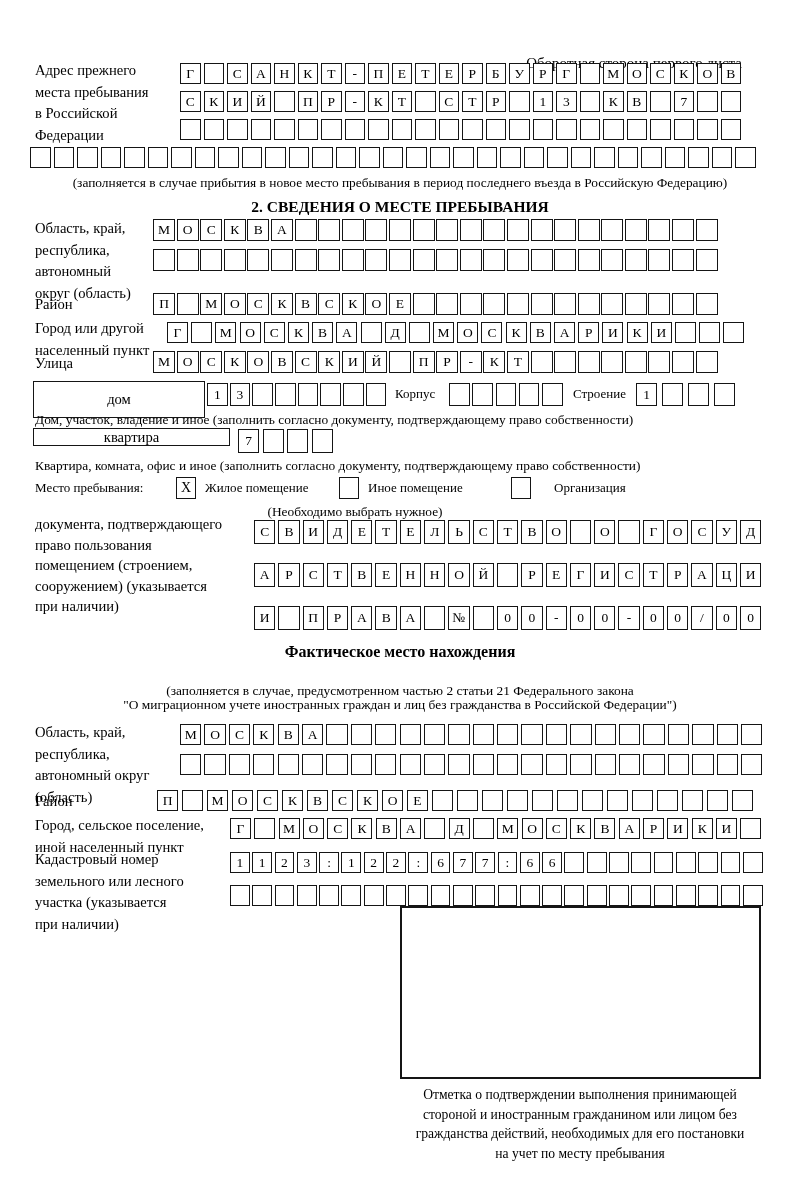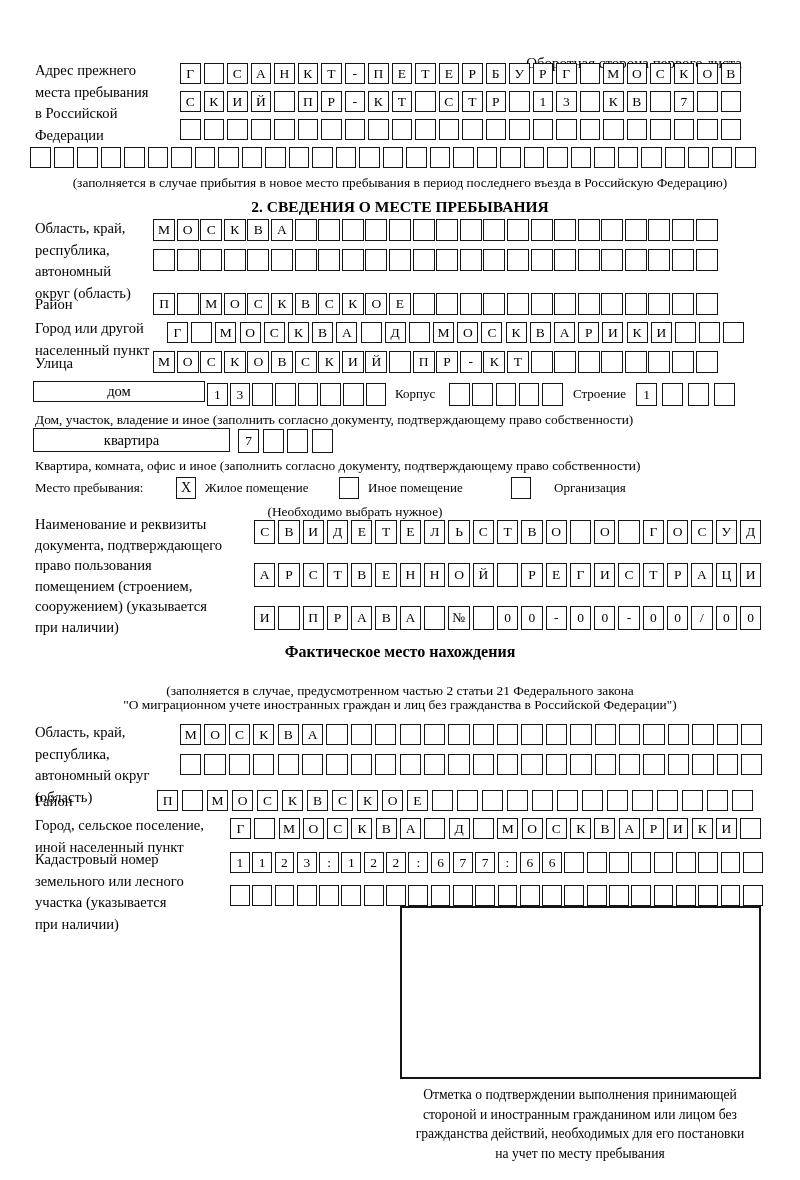--- a/index.html
+++ b/index.html
@@ -289,21 +289,21 @@
     <span class="cell"></span>
     <span class="cell"></span>
     <span class="cell"></span>
     <span class="cell"></span>
     <span class="cell"></span>
     <span class="cell"></span>
     <span class="cell"></span>
     <span class="cell"></span>
   </div>
 
-<div class="fieldrect" style="left:33px;top:381px;width:172px;height:21px;">дом</div>
+<div class="fieldrect" style="left:33px;top:381px;width:172px;height:37px;">дом</div>
 <div class="boxrow" style="left:207px;top:383px;--w:20.5px;--g:2.2px;--h:23px;">
     <span class="cell">1</span>
     <span class="cell">3</span>
     <span class="cell"></span>
     <span class="cell"></span>
     <span class="cell"></span>
     <span class="cell"></span>
     <span class="cell"></span>
     <span class="cell"></span>
   </div>
@@ -317,40 +317,39 @@
   </div>
 <div class="inl" style="left:573px;top:386px;">Строение</div>
 <div class="boxrow" style="left:636px;top:383px;--w:21px;--g:5px;--h:23px;">
     <span class="cell">1</span>
     <span class="cell"></span>
     <span class="cell"></span>
     <span class="cell"></span>
   </div>
 <div class="cap" style="left:35px;top:412px;">Дом, участок, владение и иное (заполнить согласно документу, подтверждающему право собственности)</div>
 
-<div class="fieldrect" style="left:33px;top:428px;width:197px;height:24px;">квартира</div>
+<div class="fieldrect" style="left:33px;top:428px;width:197px;height:18px;">квартира</div>
 <div class="boxrow" style="left:238px;top:429px;--w:21px;--g:3.5px;--h:24px;">
     <span class="cell">7</span>
     <span class="cell"></span>
     <span class="cell"></span>
     <span class="cell"></span>
   </div>
 <div class="cap" style="left:35px;top:458px;">Квартира, комната, офис и иное (заполнить согласно документу, подтверждающему право собственности)</div>
 
 <div class="inl" style="left:35px;top:480px;">Место пребывания:</div>
 <div class="chk" style="left:176px;top:477px;">X</div>
 <div class="inl" style="left:205px;top:480px;">Жилое помещение</div>
 <div class="chk" style="left:339px;top:477px;"></div>
 <div class="inl" style="left:368px;top:480px;">Иное помещение</div>
 <div class="chk" style="left:511px;top:477px;"></div>
 <div class="inl" style="left:554px;top:480px;">Организация</div>
 <div class="cap" style="left:180px;width:350px;top:504px;text-align:center;">(Необходимо выбрать нужное)</div>
 
 <div class="lbl" style="left:35px;top:514px;width:215px;line-height:20.5px;">
-    <div>Наименование и реквизиты</div>
     <div>документа, подтверждающего</div>
     <div>право пользования</div>
     <div>помещением (строением,</div>
     <div>сооружением) (указывается</div>
     <div>при наличии)</div>
   </div>
 <div class="boxrow" style="left:254px;top:520px;--w:21.3px;--g:3px;--h:24px;">
     <span class="cell">С</span>
     <span class="cell">В</span>
     <span class="cell">И</span>

